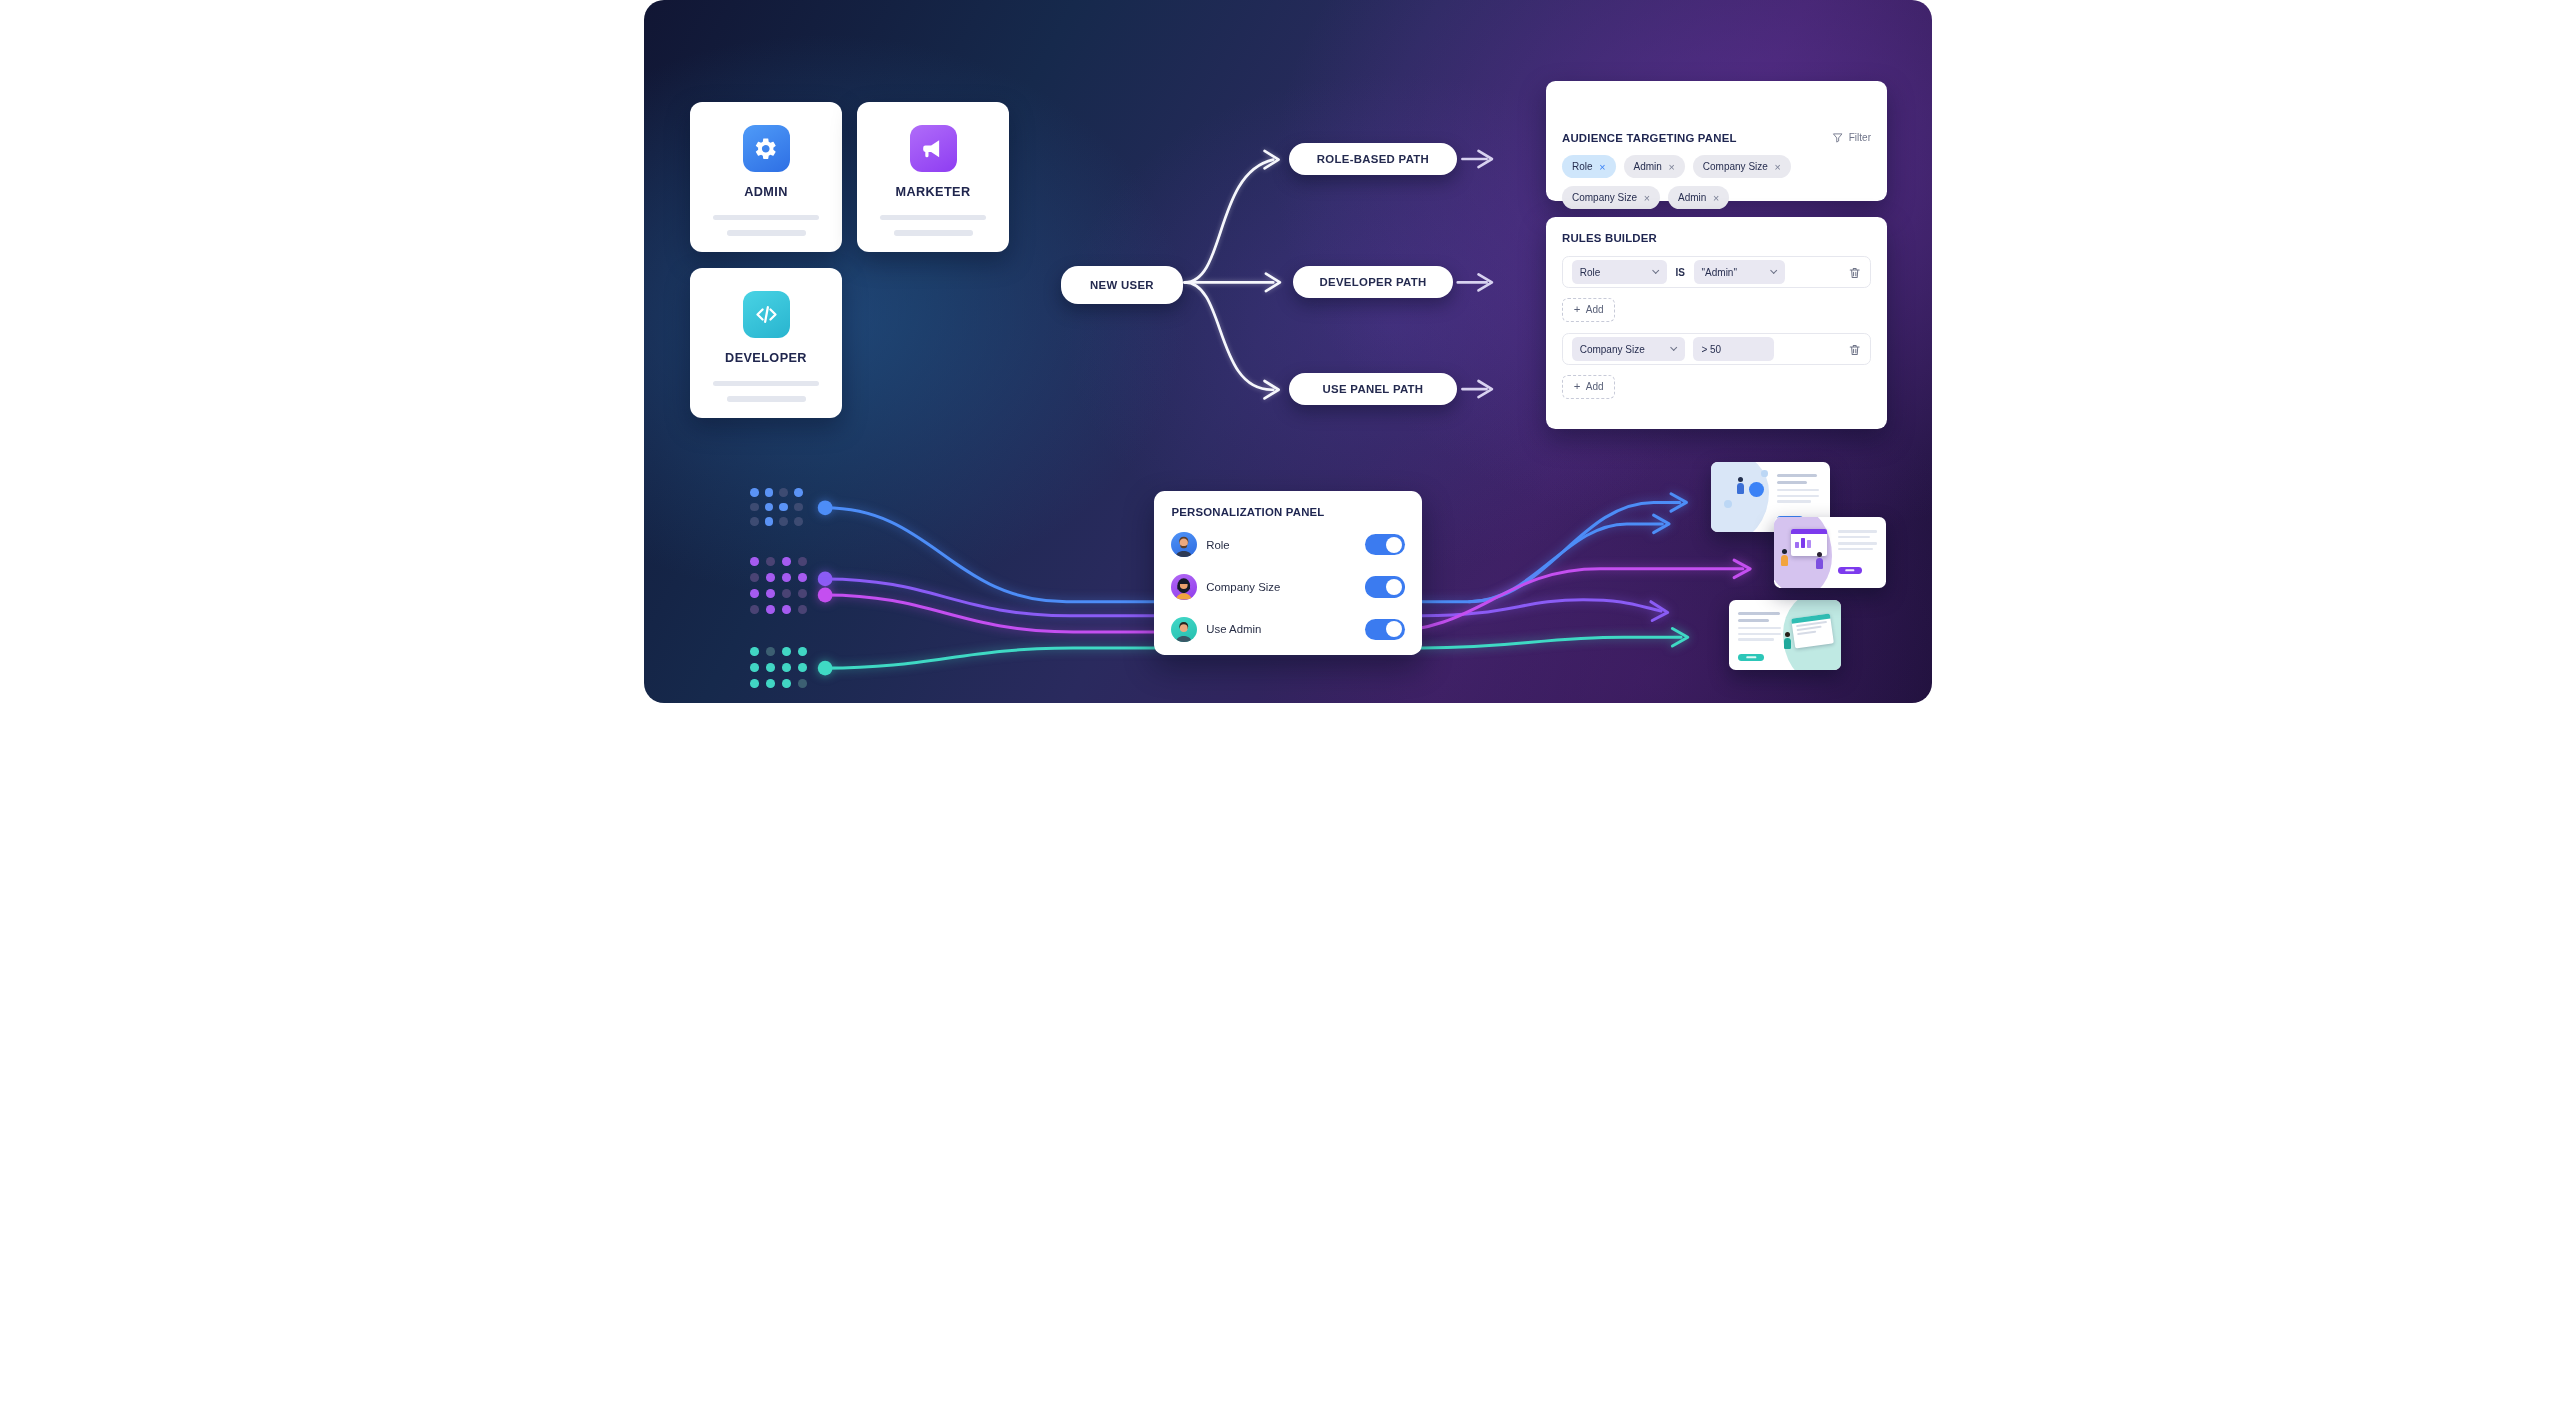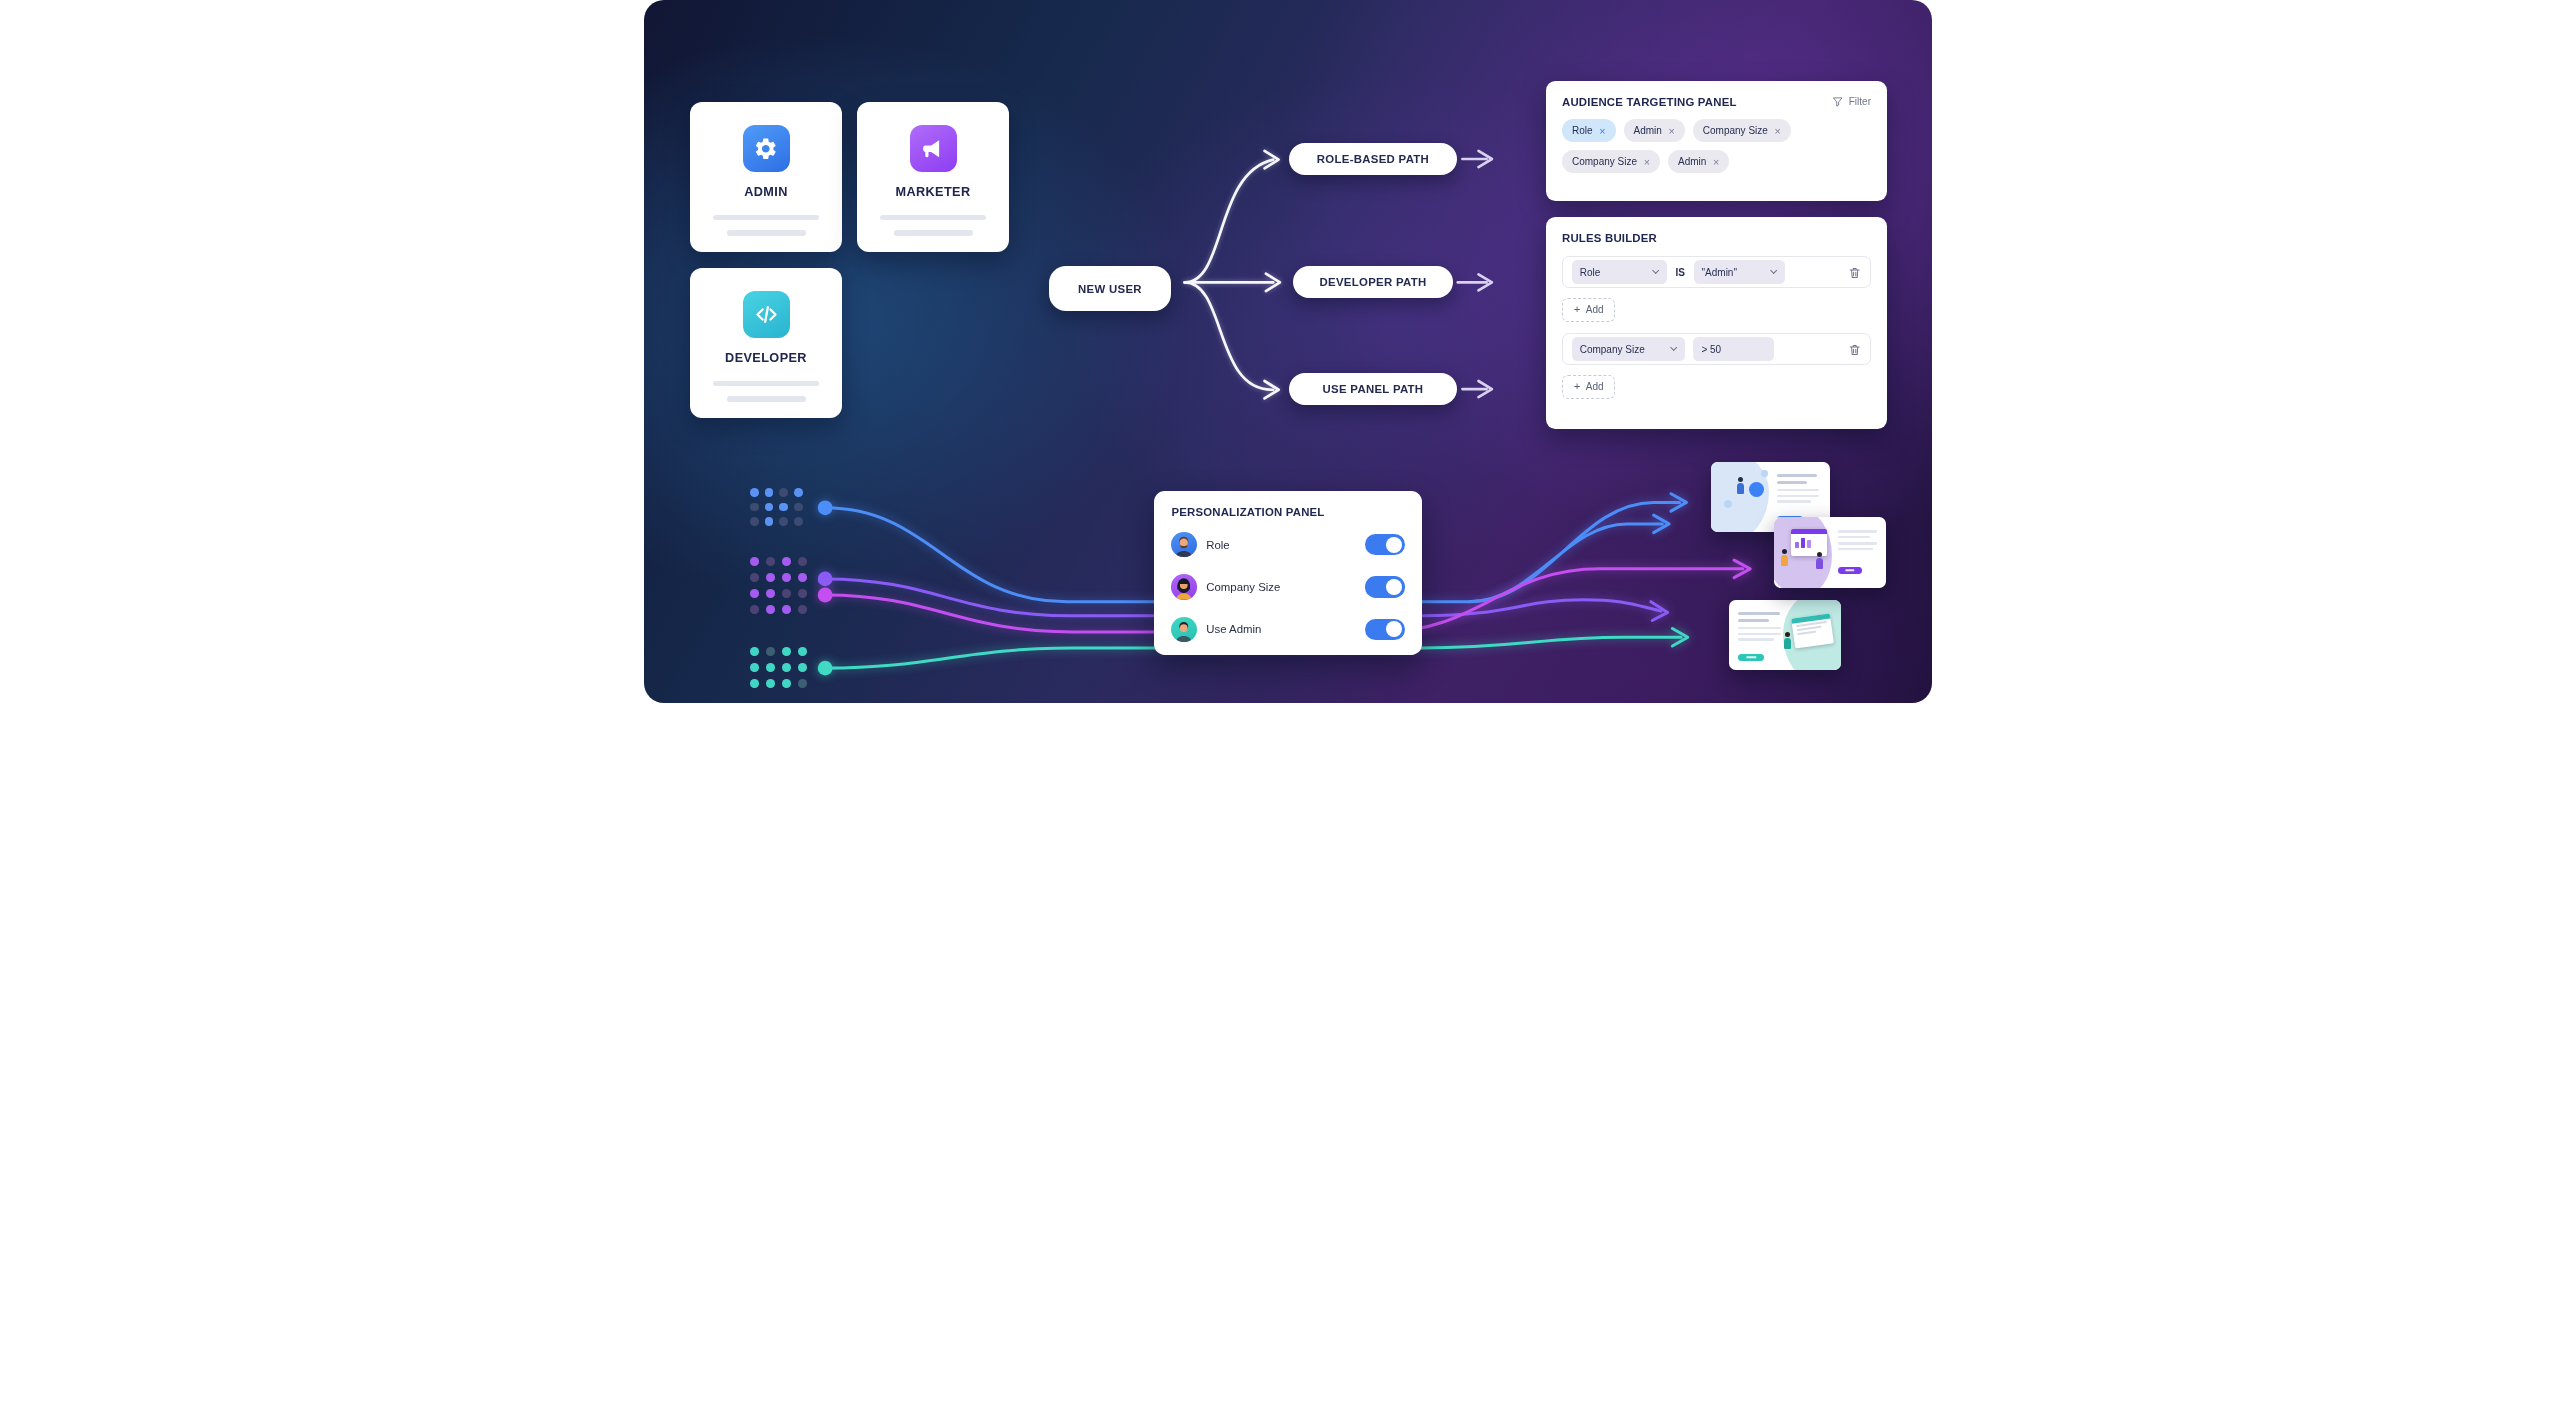--- a/index.html
+++ b/index.html
@@ -41,33 +41,33 @@
   .persona-card .ph-bar.b1 { width:106px; margin-top:15.4px; }
   .persona-card .ph-bar.b2 { width:79px; margin-top:10px; }
 
   
   .pill {
     position:absolute; background:#ffffff; border-radius:17px;
     display:flex; align-items:center; justify-content:center;
     font-size:11.4px; font-weight:800; color:#242a4f; letter-spacing:0.3px;
     box-shadow:0 6.7px 17.4px rgba(6,10,30,0.38);
   }
-  .pill-new-user { left:405px; top:266px; width:122px; height:45px; }
+  .pill-new-user { left:417px; top:266px; width:122px; height:38px; }
   .pill-role    { left:645px; top:143px; width:168px; height:32px; }
   .pill-industry{ left:649px; top:266px; width:160px; height:32px; }
   .pill-usecase { left:645px; top:373px; width:168px; height:32px; }
 
   
   .panel {
     position:absolute; background:#ffffff; border-radius:9.4px;
     box-shadow:0 10.7px 27px rgba(6,10,30,0.40); padding:14.8px 16px;
   }
   .panel-audience { left:902px; top:81px; width:341px; height:120px; }
   .panel-rules    { left:902px; top:217px; width:341px; height:212px; }
-  .panel-header { display:flex; align-items:flex-start; justify-content:space-between; }
+  .panel-header { display:flex; align-items:flex-start; justify-content:space-between;margin-top:36px; }
   .panel-title { font-size:11.4px; font-weight:800; color:#1e2550; letter-spacing:0.2px; }
   .filter-btn { display:flex; align-items:center; gap:5.4px; font-size:10px; color:#70758a; cursor:pointer; }
 
   .chips { margin-top:11.4px; display:flex; flex-wrap:wrap; gap:8px; }
   .chip {
     height:23px; padding:0 10px; border-radius:11.4px; background:#e9e9ef;
     display:inline-flex; align-items:center; gap:6.7px;
     font-size:10px; color:#272e50; cursor:pointer;
   }
   .chip .chip-x { font-size:10.7px; color:#7b8096; }

